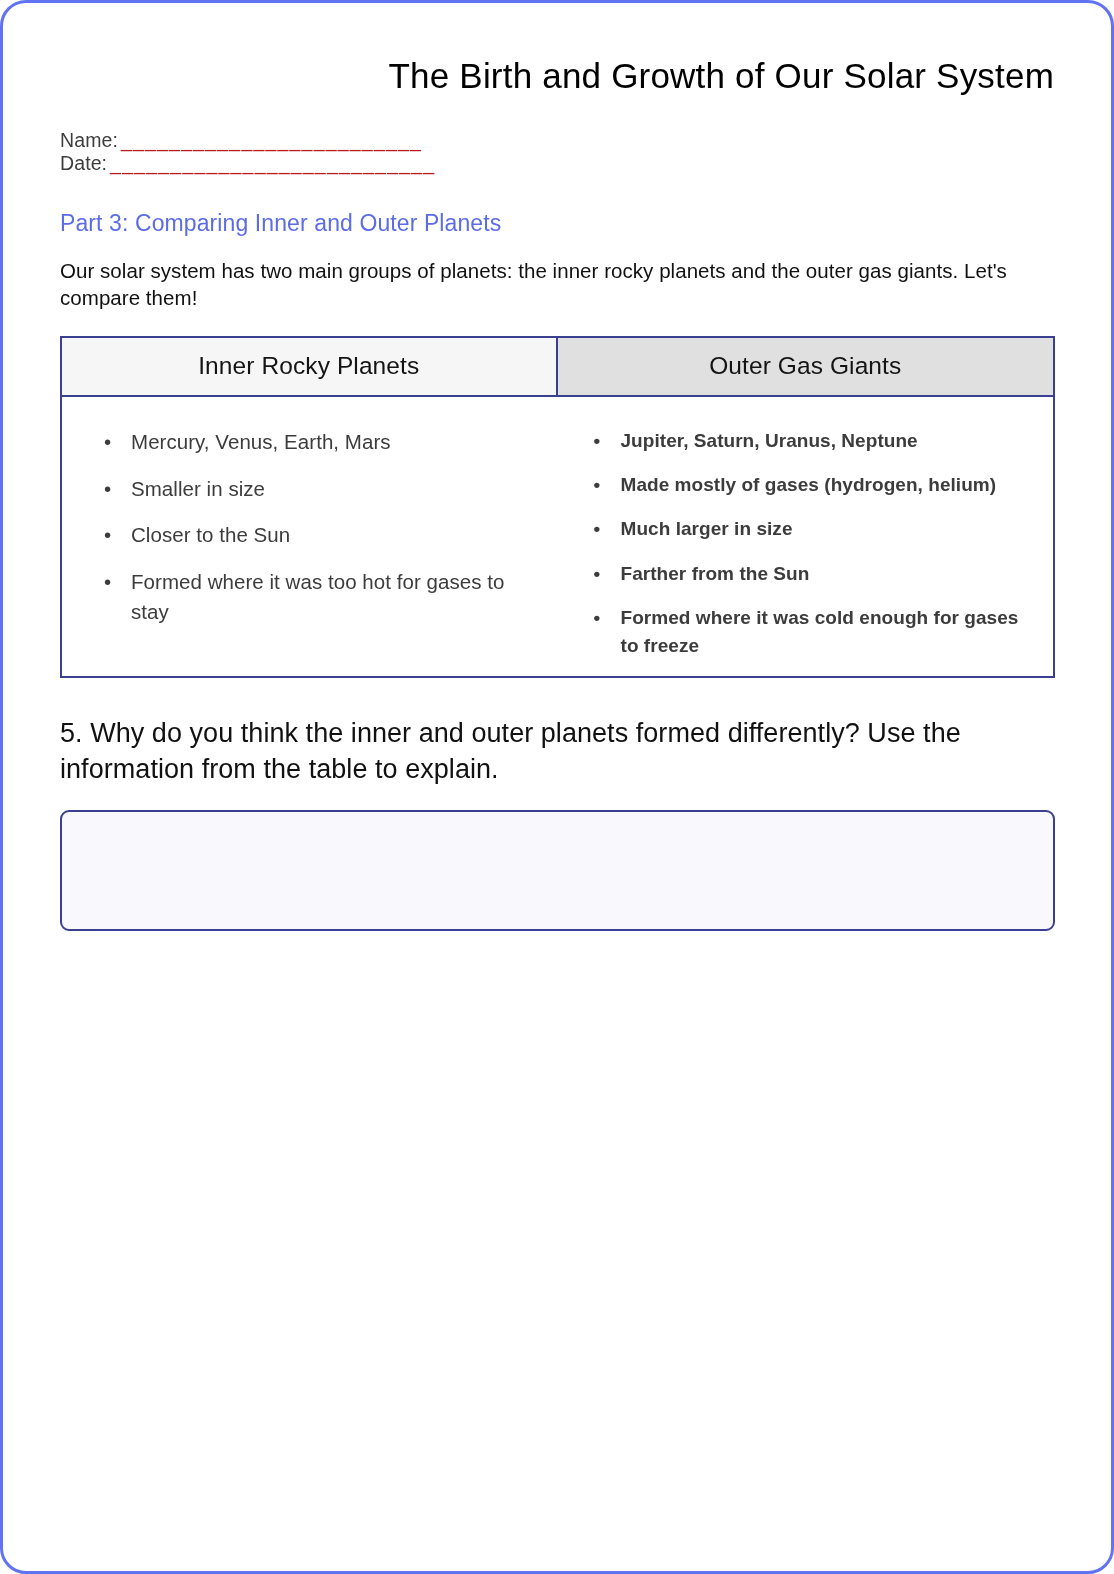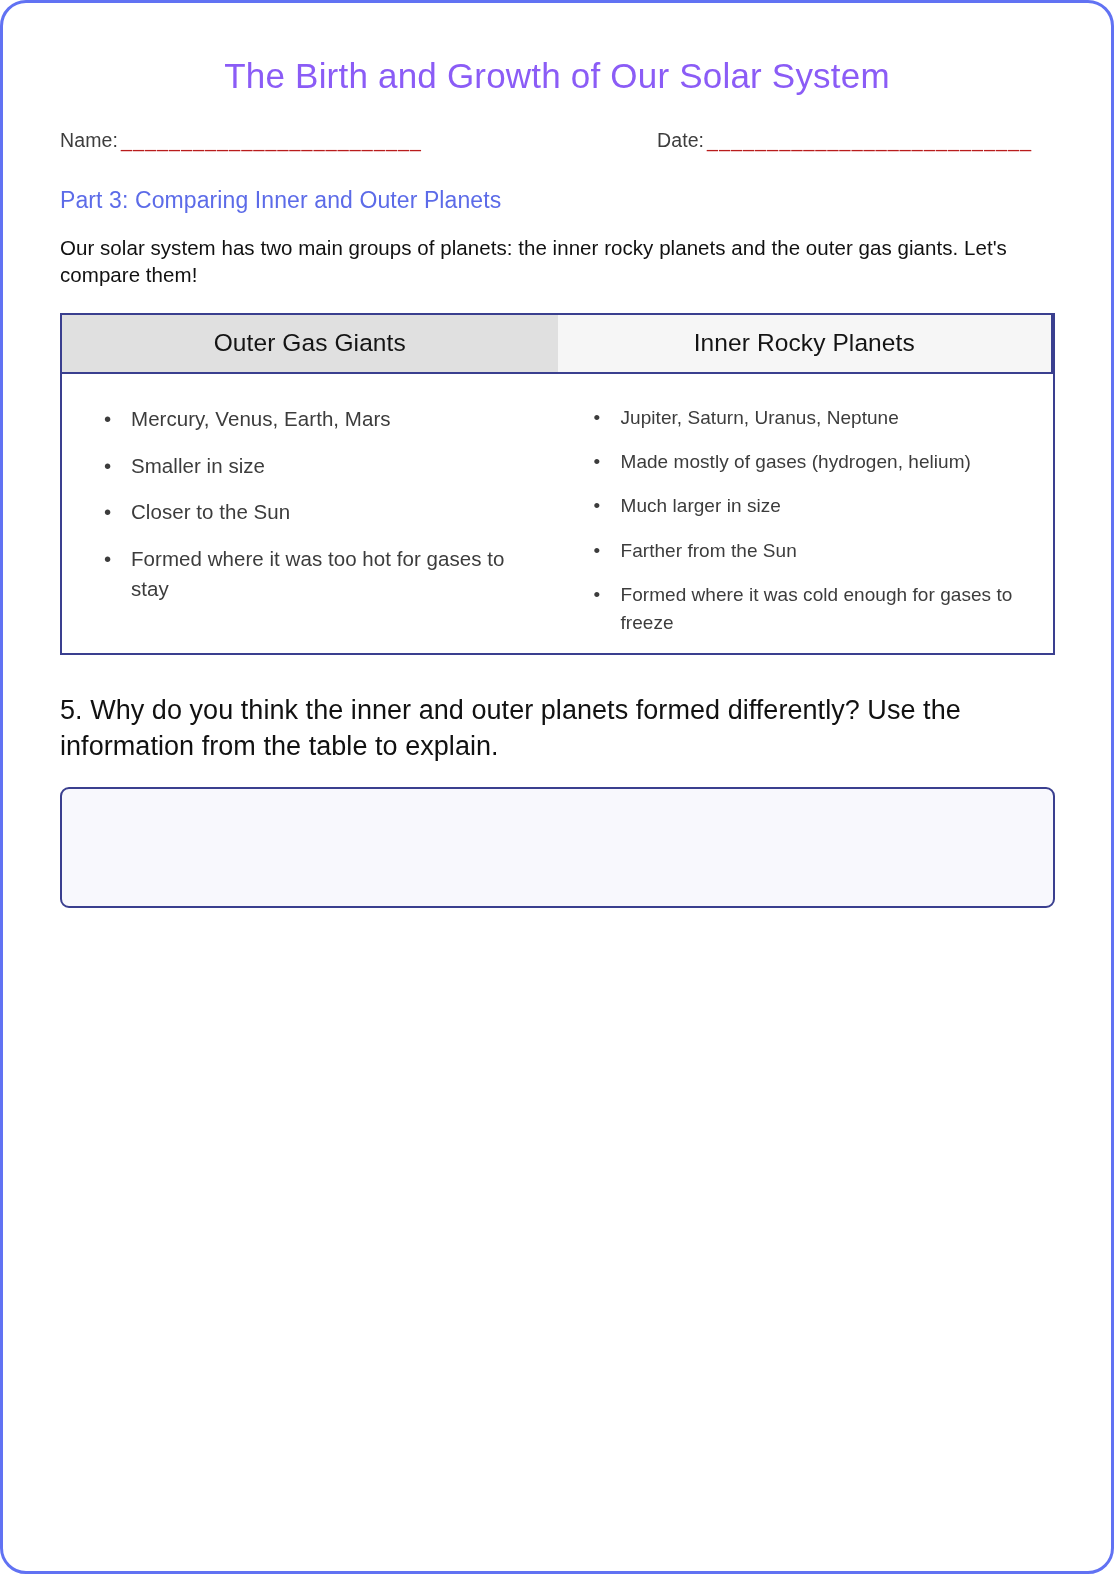--- a/index.html
+++ b/index.html
@@ -30,35 +30,36 @@
     right: 0;
     bottom: 0;
     padding: 0 57px;
     box-sizing: border-box;
   }
 
   
   .doc-title {
     margin: 0;
     padding-top: 52px;
-    text-align: center;
+    text-align: right;
     font-size: 35px;
     font-weight: 400;
     letter-spacing: 0.2px;
-    color: #8b5cf6;
+    color: #000000;
     line-height: 1.2;
   }
 
   
   .meta-row {
     display: flex;
     margin-top: 32px;
     font-size: 19.5px;
     color: #3d3d3d;
     letter-spacing: 0.1px;
+    flex-direction: column;
   }
   .meta-field {
     display: flex;
     align-items: baseline;
     white-space: nowrap;
   }
   .meta-field.name-field { width: 597px; }
   .meta-label { margin-right: 3px; }
   .meta-rule {
     letter-spacing: 1.2px;
@@ -141,20 +142,21 @@
     top: 0;
     color: #3c3c3c;
   }
   .body-cell.left li {
     font-size: 20.5px;
     line-height: 1.49;
   }
   .body-cell.right li {
     font-size: 19px;
     line-height: 1.48;
+    font-weight: bold;
   }
   .body-cell.right ul { padding-left: 32px; }
 
   
   .question-text {
     margin: 0;
     padding-top: 38px;
     font-size: 27px;
     line-height: 1.33;
     color: #111111;
@@ -192,22 +194,22 @@
       </div>
     </div>
 
     <h2 class="section-heading">Part 3: Comparing Inner and Outer Planets</h2>
 
     <p class="intro-text">Our solar system has two main groups of planets: the inner rocky planets and the outer gas giants. Let's compare them!</p>
 
     <div class="compare-table">
 
       <div class="table-head">
+        <div class="head-cell left">Inner Rocky Planets</div>
         <div class="head-cell right">Outer Gas Giants</div>
-        <div class="head-cell left">Inner Rocky Planets</div>
       </div>
 
       <div class="table-body">
 
         <div class="body-cell left">
           <ul>
             <li>Mercury, Venus, Earth, Mars</li>
             <li>Smaller in size</li>
             <li>Closer to the Sun</li>
             <li>Formed where it was too hot for gases to stay</li>

